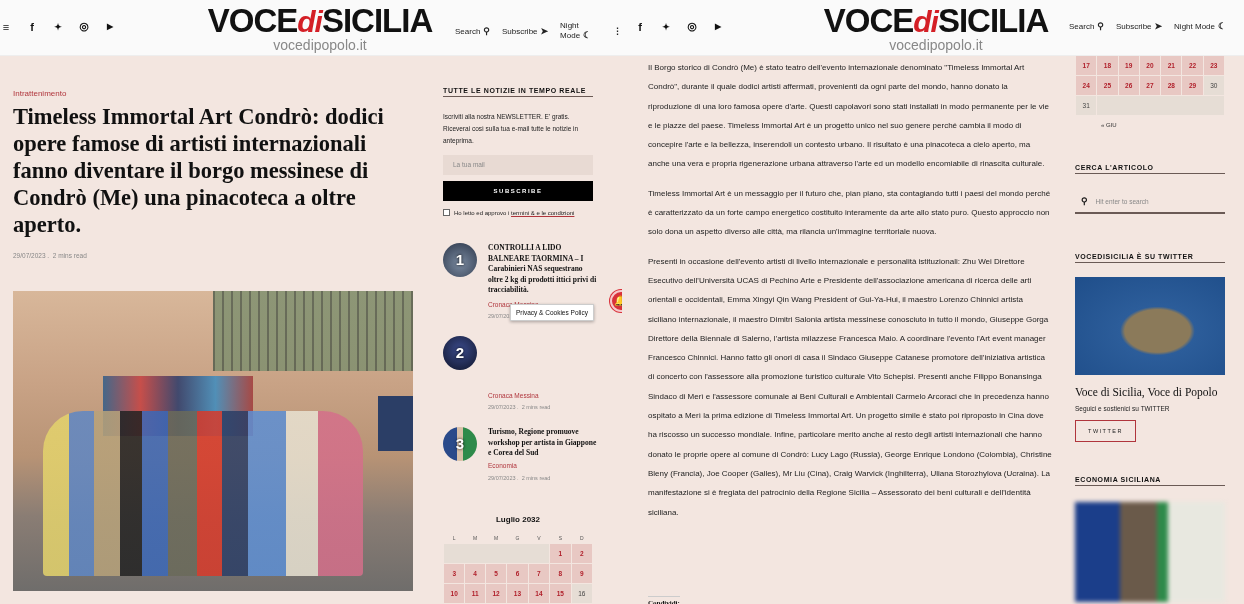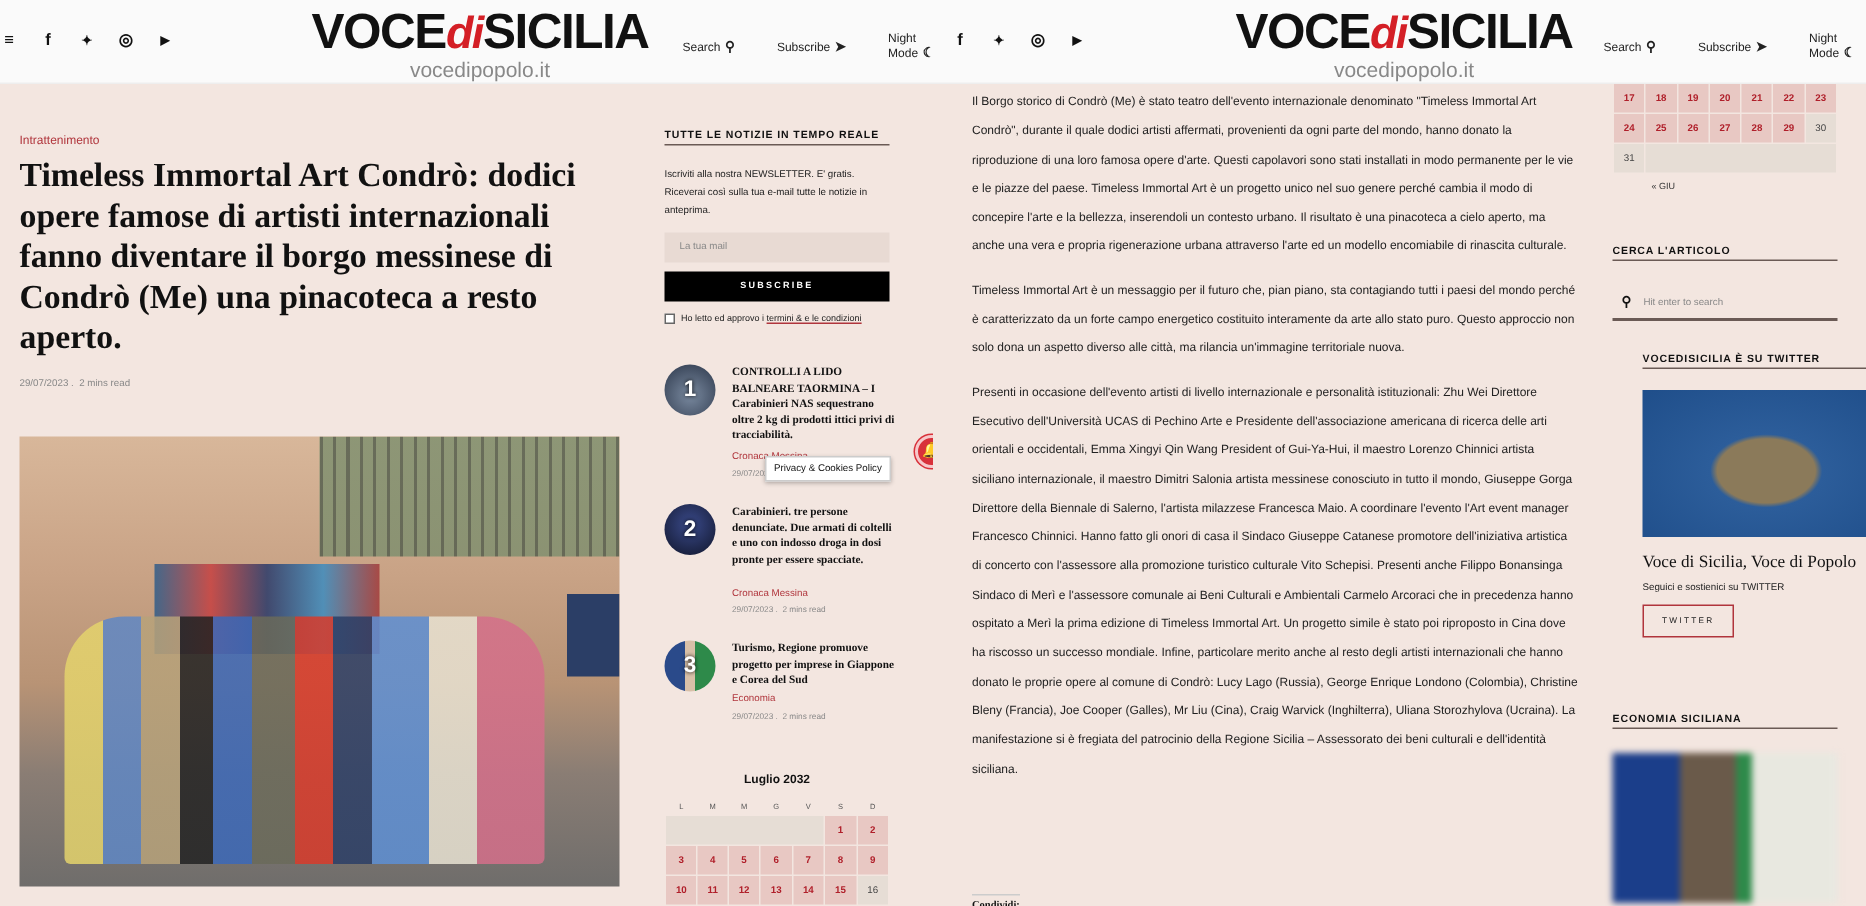--- a/index.html
+++ b/index.html
@@ -10,21 +10,21 @@
   .pane-left { left: 0; width: 622px; }
   .pane-right { left: 622px; width: 622px; }
 
   .header { position: absolute; top: 0; left: 0; width: 622px; height: 56px; background: #fafafa; border-bottom: 1px solid #eee; }
   .header .social { position: absolute; top: 20px; display: flex; gap: 14px; align-items: center; font-size: 11px; color: #111; }
   .header .social span { display: inline-block; width: 12px; text-align: center; font-weight: bold; }
   .logo { position: absolute; top: 2px; width: 240px; text-align: center; margin-left: 18px; }
   .logo .logo-main { font-family: "Liberation Sans", sans-serif; font-size: 33px; font-weight: bold; letter-spacing: -1px; color: #111; line-height: 38px; }
   .logo .logo-di { color: #d41f26; font-style: italic; font-size: 30px; letter-spacing: -1px; }
   .logo .logo-sub { font-size: 14px; color: #888; line-height: 12px; margin-top: -2px; }
-  .header .actions { position: absolute; top: 21px; display: flex; gap: 28px; font-size: 8px; color: #222; align-items: center; }
+  .header .actions { position: absolute; top: 21px; display: flex; gap: 12px; font-size: 8px; color: #222; align-items: center; }
   .header .actions span.ico { font-size: 9px; margin-left: 3px; font-weight: bold; }
 
   .cat { position: absolute; left: 13px; top: 89px; font-size: 8px; color: #b0353c; }
   .title { position: absolute; left: 13px; top: 103px; width: 400px; font-family: "Liberation Serif", serif; font-size: 22.5px; line-height: 27px; color: #111; }
   .meta { position: absolute; left: 13px; top: 252px; font-size: 6.5px; color: #888; }
   .photo { position: absolute; left: 13px; top: 291px; width: 400px; height: 300px; overflow: hidden;
     background:
       linear-gradient(180deg, #d8b79a 0%, #c9a386 30%, #b89375 55%, #8a7d74 75%, #6f6d6b 100%); }
   .photo .art { position: absolute; left: 90px; top: 85px; width: 150px; height: 60px; background: linear-gradient(90deg,#2e5d8a,#c64040,#2a3a6a,#3c8cc0,#a23a3a); opacity: .85; }
   .photo .fence { position: absolute; left: 200px; top: 0; width: 200px; height: 80px; background: repeating-linear-gradient(90deg,#4d5a4a 0 2px,#7b8e6d 2px 9px); opacity: .8; }
@@ -66,21 +66,21 @@
 
   .article { position: absolute; left: 26px; top: 58px; width: 405px; font-size: 8px; line-height: 19.3px; color: #222; }
   .article p { margin-bottom: 10px; }
   .share { position: absolute; left: 26px; top: 596px; font-family: "Liberation Serif", serif; font-size: 7px; font-weight: bold; color: #111; border-top: 1px solid #ccc; padding-top: 2px; }
 
   .search-w { position: absolute; left: 453px; top: 164px; width: 150px; }
   .search-w .sbox { margin-top: 16px; height: 24px; border-bottom: 2px solid #6a5a55; display: flex; align-items: center; gap: 8px; padding-left: 6px; }
   .search-w .sbox .sic { font-size: 9px; font-weight: bold; }
   .search-w .sbox .sph { font-size: 6.5px; color: #888; }
 
-  .tw-w { position: absolute; left: 453px; top: 236px; width: 150px; margin-left: 20px; }
+  .tw-w { position: absolute; left: 453px; top: 253px; width: 150px; }
   .tw-w .map { margin-top: 14px; width: 150px; height: 98px; background: radial-gradient(ellipse at 55% 55%, #8b7a5a 0 28%, #2c5d9a 32%, #1f4e8a 100%); }
   .tw-w .twt { margin-top: 12px; font-family: "Liberation Serif", serif; font-size: 11.5px; line-height: 11px; color: #111; }
   .tw-w .tws { margin-top: 7px; font-size: 6.5px; color: #222; }
   .tw-w .twb { margin-top: 8px; width: 61px; height: 22px; border: 1px solid #b0353c; font-size: 5.5px; letter-spacing: 1.5px; text-align: center; line-height: 20px; color: #222; }
 
   .eco-w { position: absolute; left: 453px; top: 476px; width: 150px; }
   .eco-w .eimg { margin-top: 16px; width: 150px; height: 100px; filter: blur(2px);
     background: linear-gradient(90deg,#1b3e8a 0 30%,#6a5a4a 30% 55%,#2e8a4a 55% 62%,#e8e8e0 62% 100%); }
 </style>
 </head>
@@ -102,21 +102,21 @@
     <div class="actions" style="left:455px;">
       <div><span>Search</span><span class="ico">⚲</span></div>
       <div><span>Subscribe</span><span class="ico">➤</span></div>
       <div><span>Night Mode</span><span class="ico">☾</span></div>
       <span class="ico">⋮</span>
     </div>
     <div class="social" style="left:634px;"></div>
   </div>
 
   <div class="cat">Intrattenimento</div>
-  <h1 class="title">Timeless Immortal Art Condrò: dodici opere famose di artisti internazionali fanno diventare il borgo messinese di Condrò (Me) una pinacoteca a resto aperto.</h1>
+  <h1 class="title">Timeless Immortal Art Condrò: dodici opere famose di artisti internazionali fanno diventare il borgo messinese di Condrò (Me) una pinacoteca a oltre aperto.</h1>
   <div class="meta">
     <span>29/07/2023</span> . &nbsp;<span>2 mins read</span>
   </div>
   <div class="photo">
     <div class="fence"></div>
     <div class="art"></div>
     <div class="art2"></div>
     <div class="people"></div>
   </div>
 
@@ -134,28 +134,27 @@
   <div class="post" style="top:243px; height:80px;">
     <div class="thumb" style="background:radial-gradient(circle at 50% 60%, #7a8aa0, #2a3548);"></div>
     <div class="num">1</div>
     <div class="ptitle">CONTROLLI A LIDO BALNEARE TAORMINA – I Carabinieri NAS sequestrano oltre 2 kg di prodotti ittici privi di tracciabilità.</div>
     <div class="pcat" style="top:58px;">Cronaca Messina</div>
     <div class="pmeta" style="top:70px;"><span>29/07/2023</span> . &nbsp;<span>2 mins read</span></div>
   </div>
   <div class="post" style="top:336px; height:80px;">
     <div class="thumb" style="background:radial-gradient(circle at 50% 40%, #3a4a8a, #10152a);"></div>
     <div class="num">2</div>
-    <div class="ptitle">Carabinieri. tre persone denunciate. Due armati di coltelli e uno con indosso droga in dosi pronte per essere spacciate.</div>
     <div class="pcat" style="top:56px;">Cronaca Messina</div>
     <div class="pmeta" style="top:68px;"><span>29/07/2023</span> . &nbsp;<span>2 mins read</span></div>
   </div>
   <div class="post" style="top:427px; height:60px;">
     <div class="thumb" style="background:linear-gradient(90deg,#2a4a8a 0 40%,#d8c0a8 40% 60%,#2e8a4a 60% 100%);"></div>
     <div class="num">3</div>
-    <div class="ptitle">Turismo, Regione promuove progetto per imprese in Giappone e Corea del Sud</div>
+    <div class="ptitle">Turismo, Regione promuove workshop per artista in Giappone e Corea del Sud</div>
     <div class="pcat" style="top:35px;">Economia</div>
     <div class="pmeta" style="top:48px;"><span>29/07/2023</span> . &nbsp;<span>2 mins read</span></div>
   </div>
 
   <div class="cal">
     <div class="cal-title">Luglio 2032</div>
     <table>
       <thead>
           <tr id="cal-head">
             <th>L</th>

